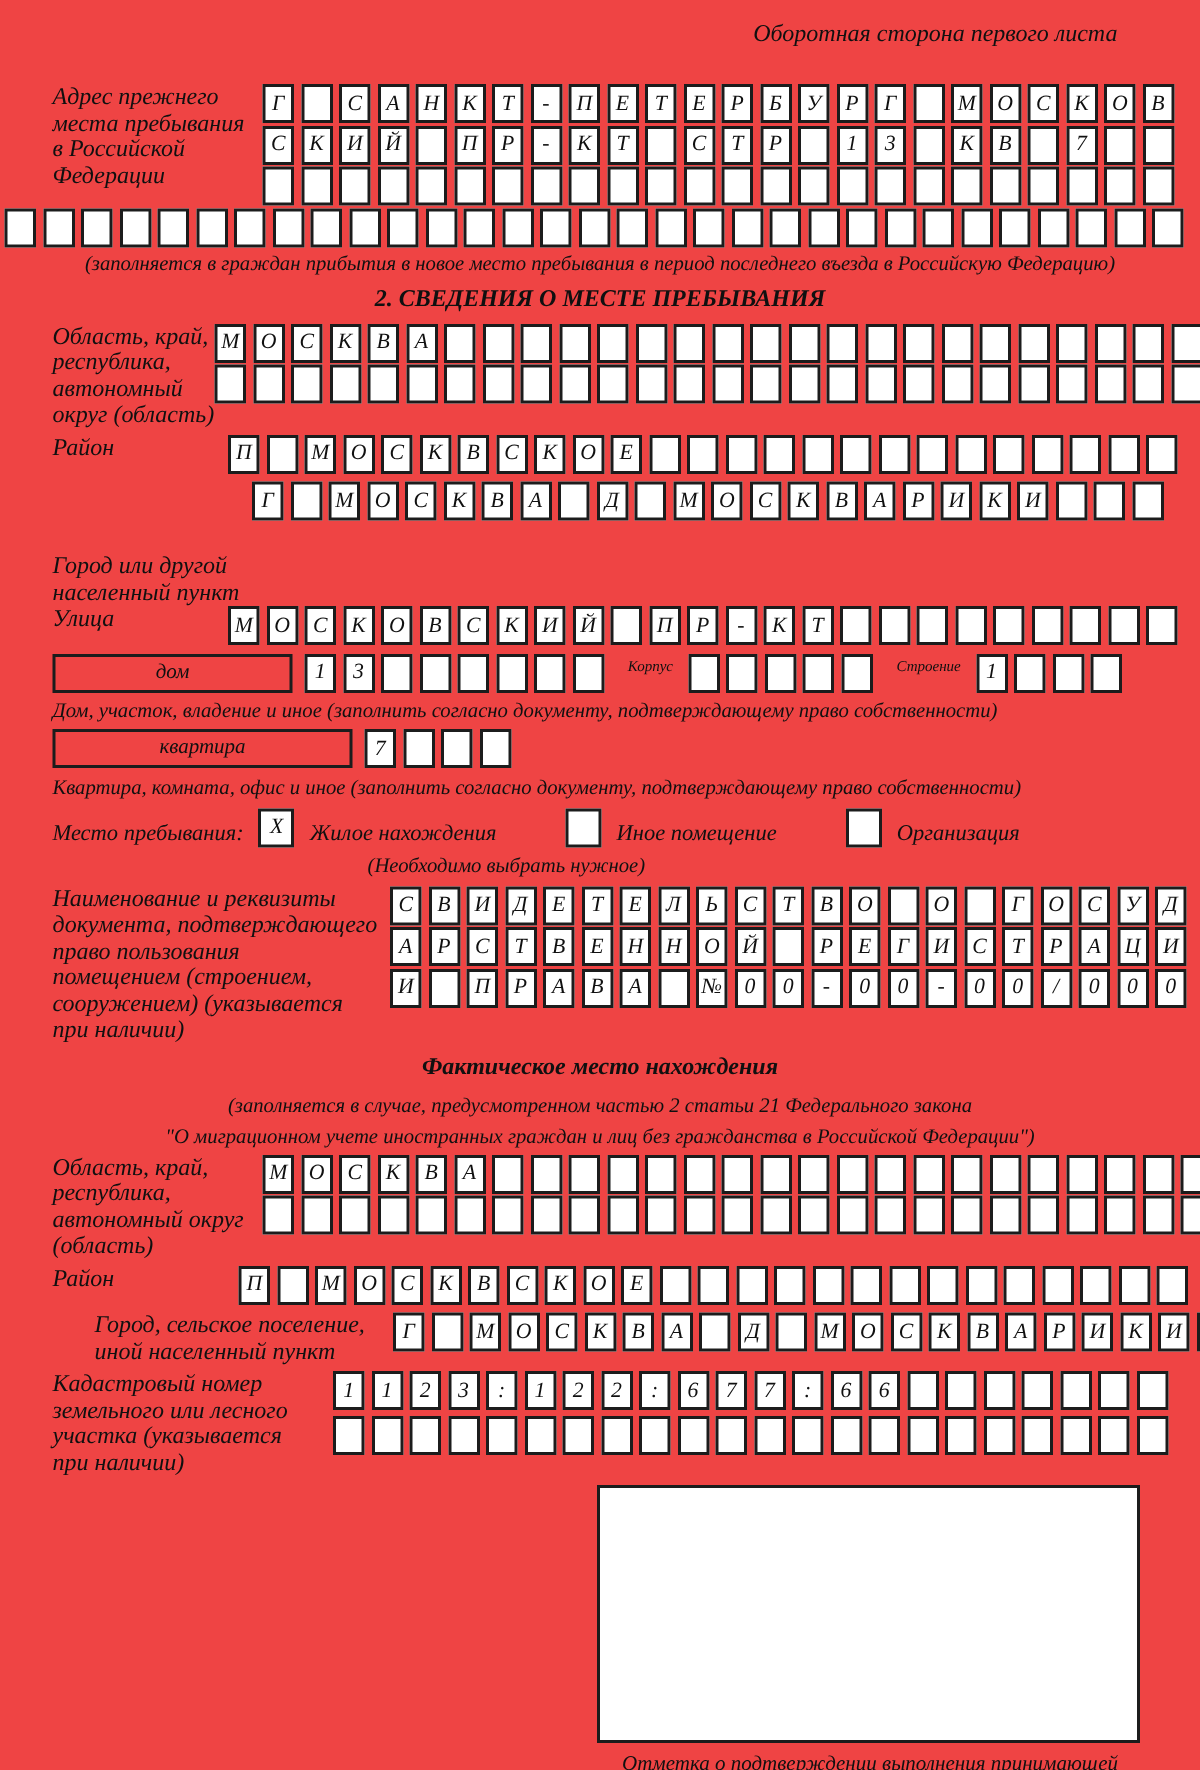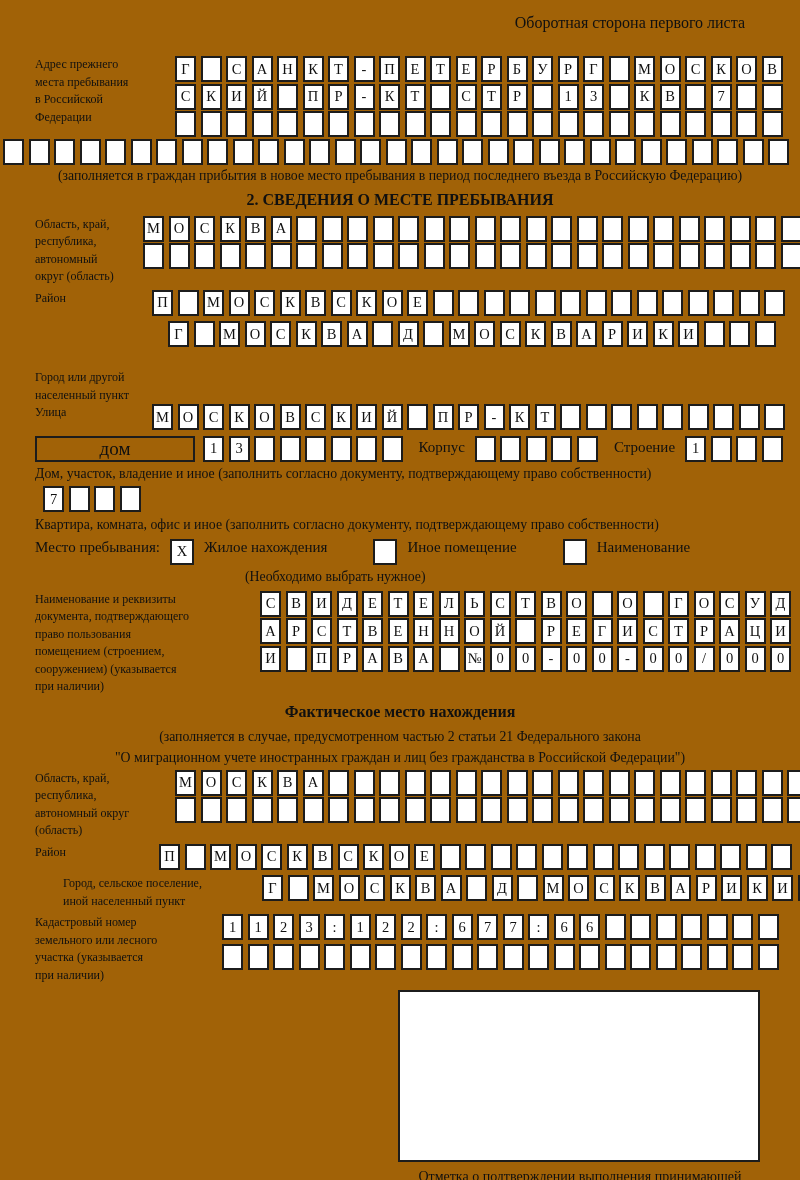--- a/index.html
+++ b/index.html
@@ -1,44 +1,44 @@
 <!DOCTYPE html>
 <html><head>
 <meta charset="utf-8">
 <style>
   html,body{margin:0;padding:0;background:#fff;}
   .page{
-    position:relative;width:800px;height:1180px;background:#a16207;color:#101010;
+    position:relative;width:800px;height:1180px;background:#ef4444;color:#101010;
     font-family:"Liberation Serif","DejaVu Serif",serif;
-    padding:14px 5px 0 35px;box-sizing:border-box;overflow:hidden;
+    padding:14px 5px 0 35px;box-sizing:border-box;overflow:hidden;font-style:italic;
   }
   .hdr{text-align:right;font-size:16px;padding-right:50px;margin-bottom:24px;}
   .formrow{display:flex;align-items:flex-start;}
-  .rowlabel{font-size:12px;line-height:17.5px;flex:none;}
+  .rowlabel{font-size:16px;line-height:17.5px;flex:none;}
   .prelines{white-space:pre-line;}
   .rowscol{display:flex;flex-direction:column;}
   .cells{display:flex;gap:4.5px;margin-bottom:1.5px;flex:none;}
   .cell{
     box-sizing:border-box;flex:none;width:21px;height:26px;
     border:2px solid #1c1c1c;display:flex;align-items:center;justify-content:center;
     font-size:14.5px;background:#fff;
   }
   .fullrow{margin-left:-32px;}
   .note{font-size:13.8px;line-height:17px;margin:2px 0 4px;}
   .center{text-align:center;margin-right:30px;}
   .sectitle{font-weight:bold;font-size:16px;text-align:center;margin:7px 30px 7px 0;}
   .widebox{
     box-sizing:border-box;height:26px;border:2px solid #1c1c1c;flex:none;
-    display:flex;align-items:center;justify-content:center;font-size:19px;
+    display:flex;align-items:center;justify-content:center;font-size:14px;
   }
   .w108{width:108px;} .w117{width:117px;} .w124{width:124px;} .w133{width:133px;margin-top:48px;}
   .w140{width:140px;} .w160{width:160px;} .w199{width:199px;margin-left:28px;} .w187{width:187px;} .w200{width:200px;} .w225{width:225px;}
   .ml8{margin-left:8px;}
-  .inlinelabel{font-size:15px;margin:3px 10px 0 16px;flex:none;}
-  .stayrow{display:flex;align-items:flex-start;font-size:15px;margin-top:6px;}
+  .inlinelabel{font-size:10px;margin:3px 10px 0 16px;flex:none;}
+  .stayrow{display:flex;align-items:flex-end;font-size:15px;margin-top:6px;}
   .cb{width:24px;margin-left:10px;}
   .cb2,.cb3{margin-left:46px;}
   .optlabel{margin-left:10px;}
   .choosenote{margin-left:210px;margin-top:3px;}
   .kadrow1{margin-bottom:4px;}
   .stampbox{
     box-sizing:border-box;width:362px;height:172px;border:2px solid #1c1c1c;
     margin-left:363px;margin-top:6px;background:#fff;
   }
   .stampnote{
@@ -359,37 +359,38 @@
     <div class="cells">
         <span class="cell">1</span>
         <span class="cell"></span>
         <span class="cell"></span>
         <span class="cell"></span>
       </div>
   </div>
   <div class="note">Дом, участок, владение и иное (заполнить согласно документу, подтверждающему право собственности)</div>
 
   <div class="formrow">
+    <div class="widebox w200">квартира</div>
     <div class="cells ml8">
         <span class="cell">7</span>
         <span class="cell"></span>
         <span class="cell"></span>
         <span class="cell"></span>
       </div>
   </div>
   <div class="note">Квартира, комната, офис и иное (заполнить согласно документу, подтверждающему право собственности)</div>
 
   <div class="stayrow">
     <span>Место пребывания:</span>
     <span class="cell cb">X</span>
     <span class="optlabel">Жилое нахождения</span>
     <span class="cell cb cb2"></span>
     <span class="optlabel">Иное помещение</span>
     <span class="cell cb cb3"></span>
-    <span class="optlabel">Наименование</span>
+    <span class="optlabel">Организация</span>
   </div>
   <div class="note choosenote">(Необходимо выбрать нужное)</div>
 
   <div class="formrow mt6">
     <div class="rowlabel prelines w225">Наименование и реквизиты
 документа, подтверждающего
 право пользования
 помещением (строением,
 сооружением) (указывается
 при наличии)</div>

